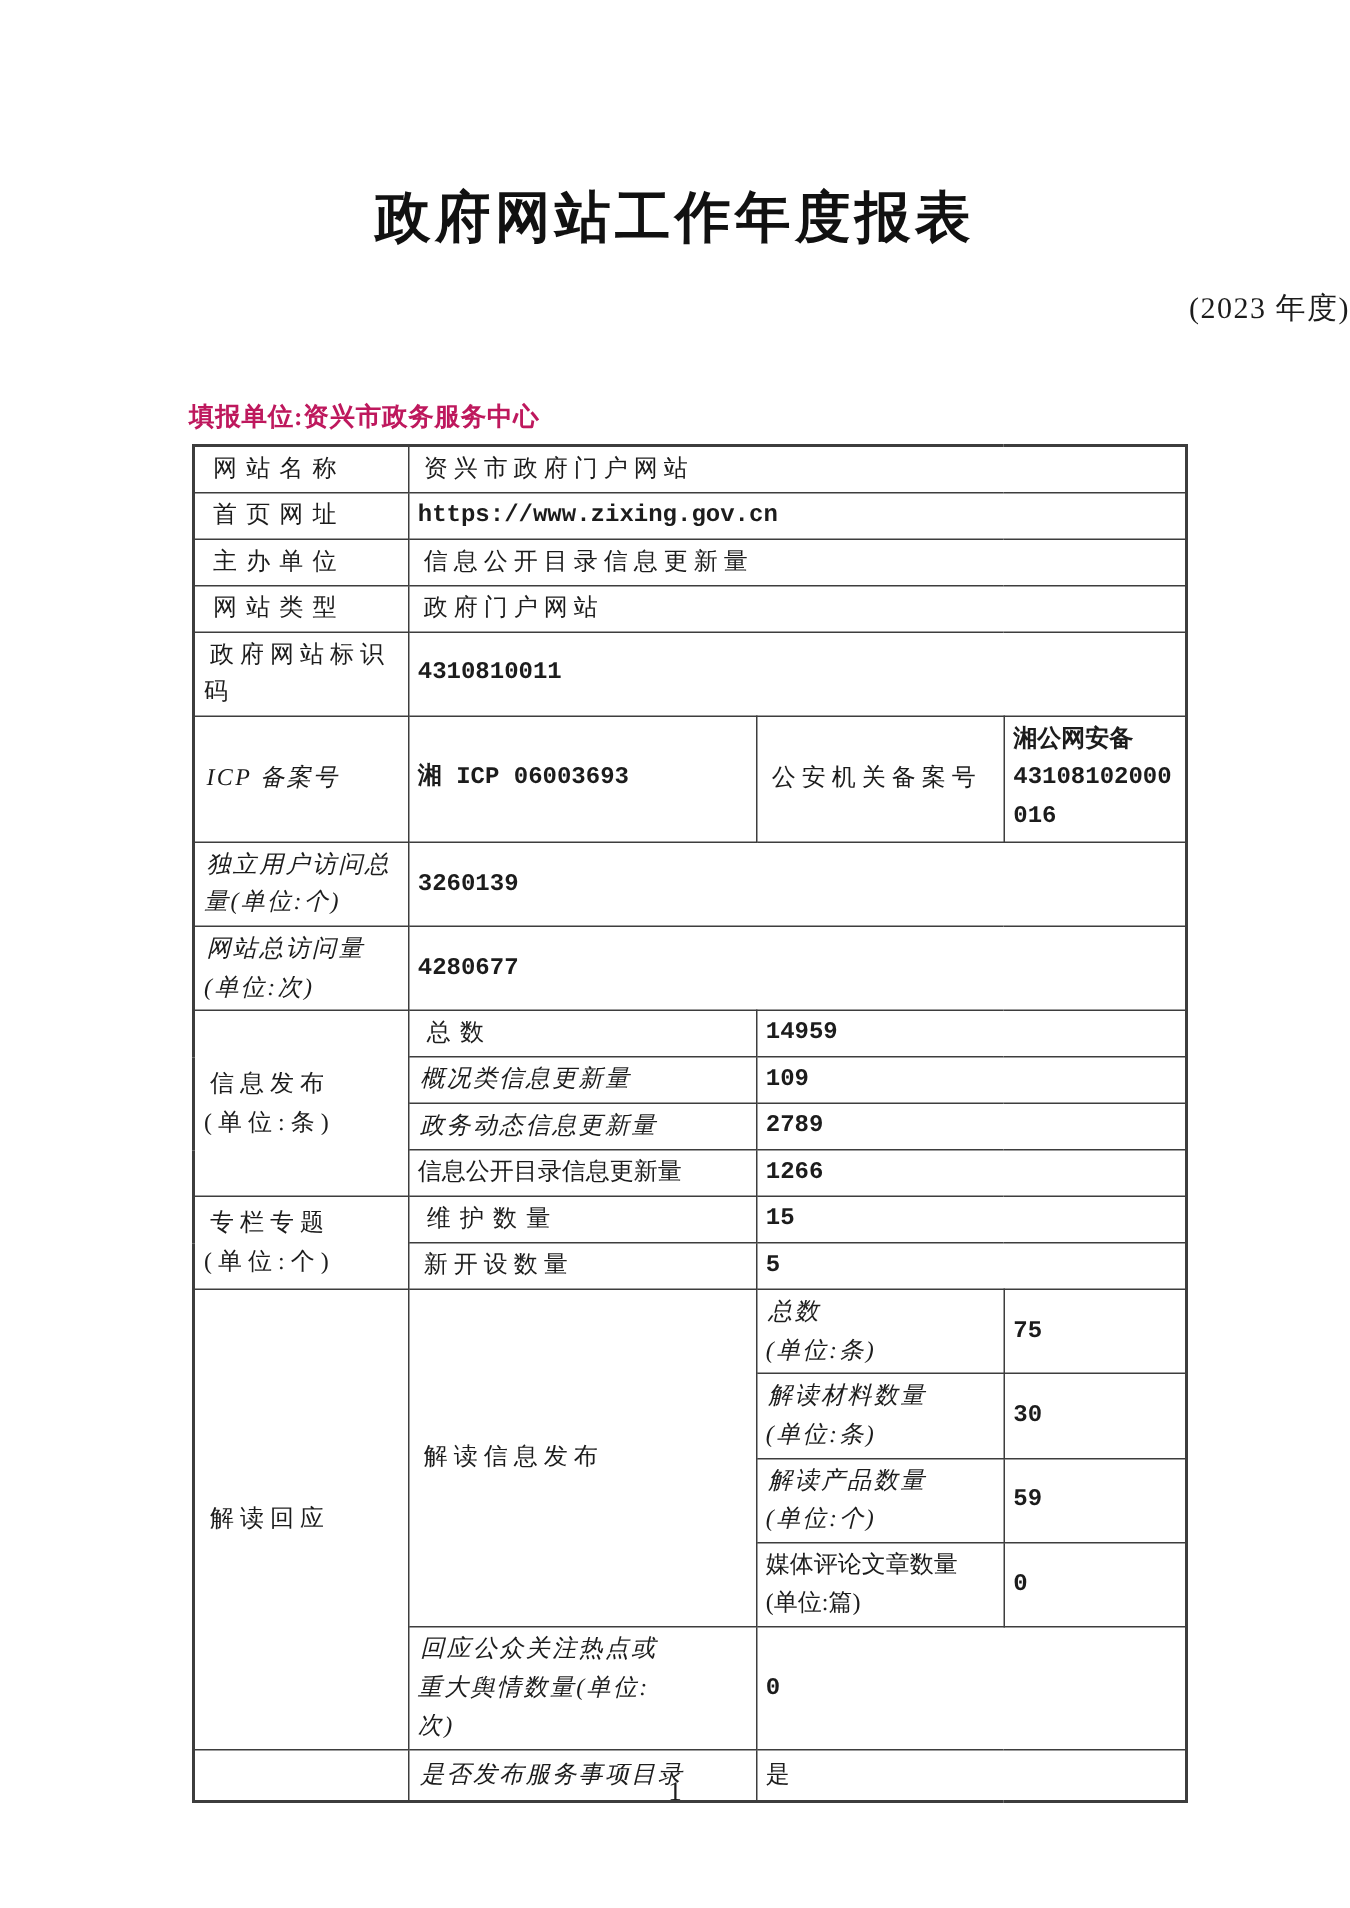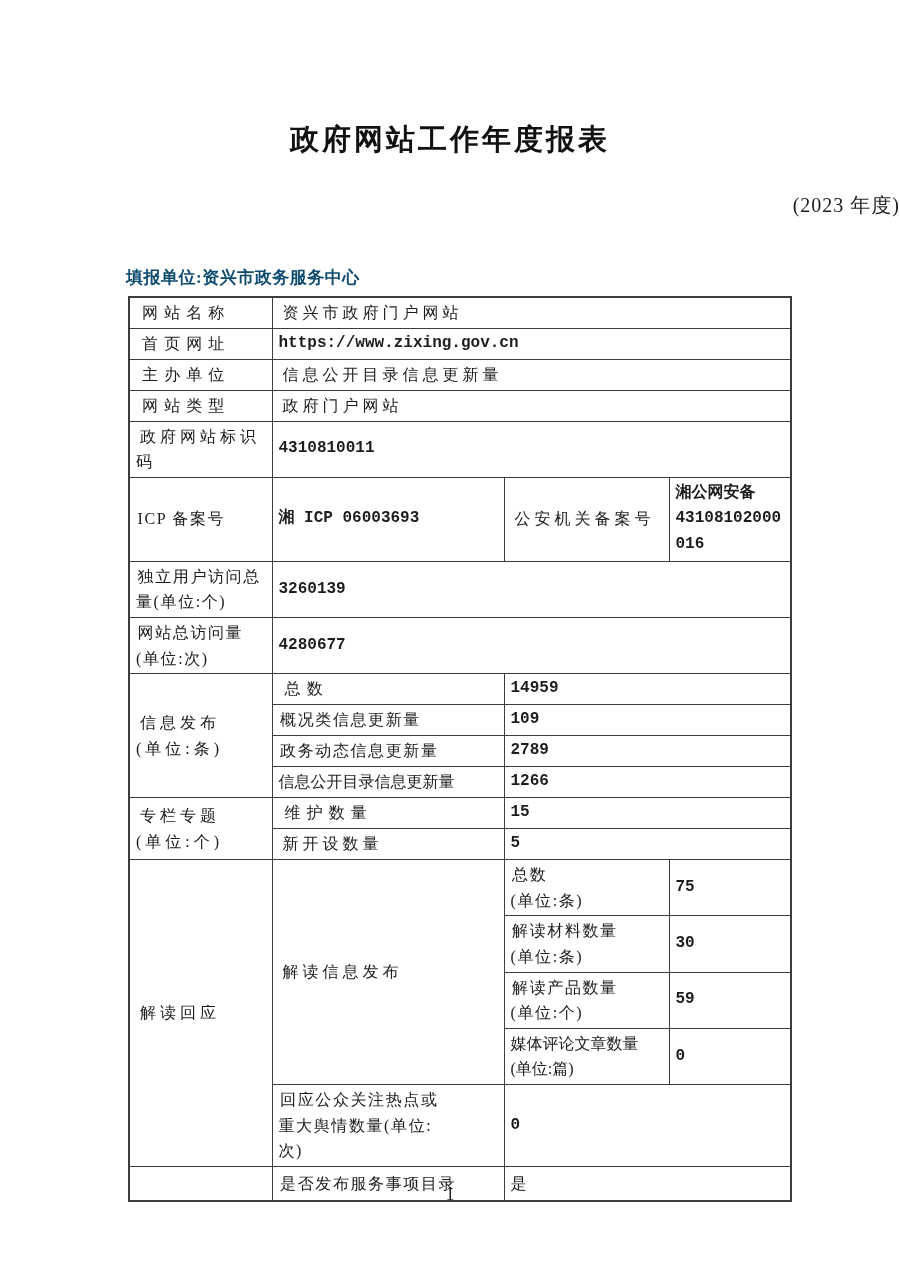--- a/index.html
+++ b/index.html
@@ -10,31 +10,31 @@
     color: #1c1c1c;
     position: relative;
     overflow: hidden;
   }
   .page { position: absolute; inset: 0; background: #ffffff; }
 
   .title {
     position: absolute; top: 120px; left: 0; width: 100%;
     text-align: center;
     font-family: "Liberation Sans", "DejaVu Sans", sans-serif;
-    font-size: 29px; font-weight: 700; letter-spacing: 3px;
+    font-size: 37px; font-weight: 700; letter-spacing: 3px;
     color: #111111;
   }
   .subtitle {
     position: absolute; top: 192px; left: 0; width: 100%;
     text-align: right;
     font-size: 20px; color: #1c1c1c; letter-spacing: 1px;
   }
   .filing {
     position: absolute; top: 266px; left: 126px;
-    font-size: 17px; font-weight: 700; color: #0c4a6e;
+    font-size: 17px; font-weight: 700; color: #be185d;
     letter-spacing: 0.5px;
   }
 
   table.report {
     position: absolute; top: 296px; left: 128px;
     width: 662px;
     border-collapse: collapse;
     table-layout: fixed;
     border: 2px solid #3d3d3d;
   }
@@ -43,21 +43,21 @@
     vertical-align: middle;
     font-size: 16px;
     line-height: 1.6;
     padding: 2px 6px;
     white-space: pre-line;
     color: #1c1c1c;
   }
   .lat { font-family: "Liberation Mono", "DejaVu Sans Mono", monospace; font-size: 16px; letter-spacing: 0; font-weight: bold; }
   .sp3 { letter-spacing: 0.38em; text-indent: 0.38em; }
   .sp2 { letter-spacing: 0.25em; text-indent: 0.25em; }
-  .sp1 { letter-spacing: 0.10em; text-indent: 0.10em; }
+  .sp1 { letter-spacing: 0.10em; text-indent: 0.10em; font-style: italic; }
 
   .pageno {
     position: absolute; top: 1184px; left: 0; width: 100%;
     text-align: center; font-size: 18px;
     font-family: "Liberation Serif", serif;
   }
 </style>
 </head>
 <body>
 

